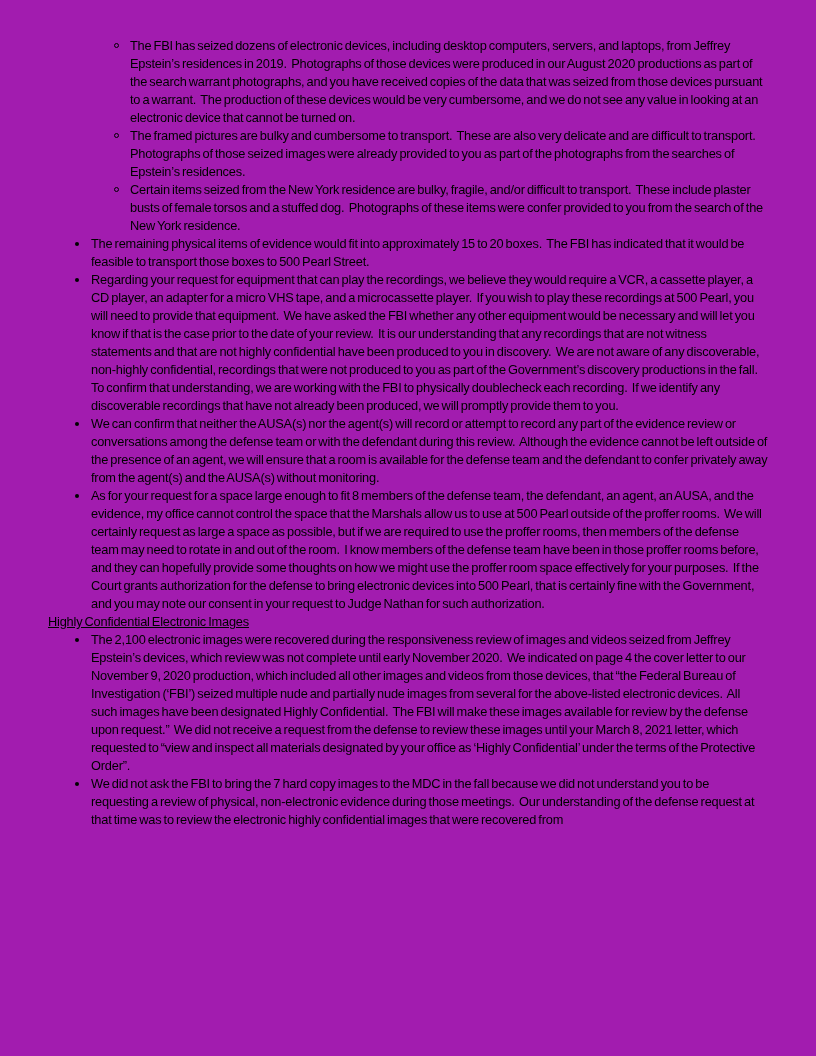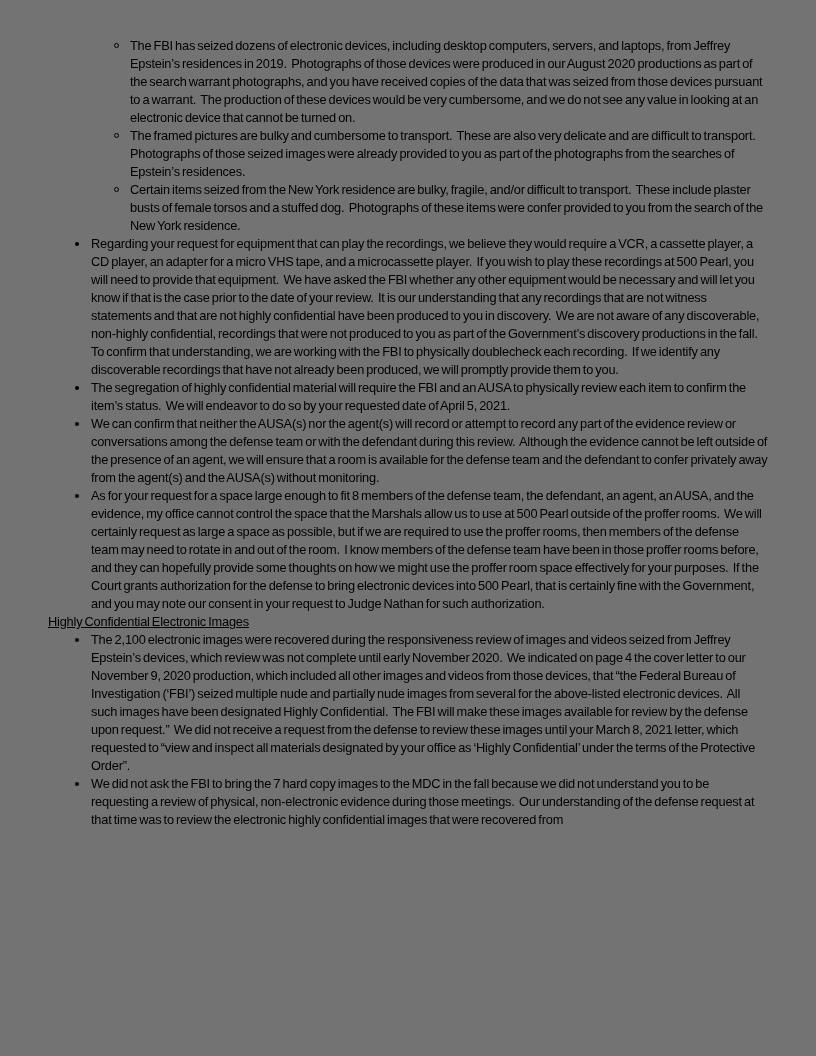--- a/index.html
+++ b/index.html
@@ -7,21 +7,21 @@
   body {
     width: 816px;
     height: 1056px;
     font-family: "Liberation Sans", sans-serif;
     color: #000000;
   }
   .page {
     position: relative;
     width: 816px;
     height: 1056px;
-    background: #737373;
+    background: #a21caf;
     padding: 37px 48px 0 48px;
     overflow: hidden;
   }
   .block {
     font-size: 12.8px;
     line-height: 18px;
     letter-spacing: -0.2px;
     word-spacing: -1.2px;
     white-space: pre-wrap;
     color: #000000;
@@ -63,27 +63,27 @@
         <div class="block txt">The FBI has seized dozens of electronic devices, including desktop computers, servers, and laptops, from Jeffrey Epstein’s residences in 2019.  Photographs of those devices were produced in our August 2020 productions as part of the search warrant photographs, and you have received copies of the data that was seized from those devices pursuant to a warrant.  The production of these devices would be very cumbersome, and we do not see any value in looking at an electronic device that cannot be turned on.</div>
       </div>
       <div class="li l2">
         <span class="marker circle"></span>
         <div class="block txt">The framed pictures are bulky and cumbersome to transport.  These are also very delicate and are difficult to transport.  Photographs of those seized images were already provided to you as part of the photographs from the searches of Epstein’s residences.</div>
       </div>
       <div class="li l2">
         <span class="marker circle"></span>
         <div class="block txt">Certain items seized from the New York residence are bulky, fragile, and/or difficult to transport.  These include plaster busts of female torsos and a stuffed dog.  Photographs of these items were confer provided to you from the search of the New York residence.</div>
       </div>
+      <div class="li l1">
+        <span class="marker disc"></span>
+        <div class="block txt">The remaining physical items of evidence would fit into approximately 15 to 20 boxes.  The FBI has indicated that it would be feasible to transport those boxes to 500 Pearl Street.</div>
+      </div>
       <div class="li l1 gap">
         <span class="marker disc"></span>
         <div class="block txt">Regarding your request for equipment that can play the recordings, we believe they would require a VCR, a cassette player, a CD player, an adapter for a micro VHS tape, and a microcassette player.  If you wish to play these recordings at 500 Pearl, you will need to provide that equipment.  We have asked the FBI whether any other equipment would be necessary and will let you know if that is the case prior to the date of your review.  It is our understanding that any recordings that are not witness statements and that are not highly confidential have been produced to you in discovery.  We are not aware of any discoverable, non-highly confidential, recordings that were not produced to you as part of the Government’s discovery productions in the fall.  To confirm that understanding, we are working with the FBI to physically doublecheck each recording.  If we identify any discoverable recordings that have not already been produced, we will promptly provide them to you.</div>
-      </div>
-      <div class="li l1 gap">
-        <span class="marker disc"></span>
-        <div class="block txt">The segregation of highly confidential material will require the FBI and an AUSA to physically review each item to confirm the item’s status.  We will endeavor to do so by your requested date of April 5, 2021.</div>
       </div>
       <div class="li l1 gap">
         <span class="marker disc"></span>
         <div class="block txt">We can confirm that neither the AUSA(s) nor the agent(s) will record or attempt to record any part of the evidence review or conversations among the defense team or with the defendant during this review.  Although the evidence cannot be left outside of the presence of an agent, we will ensure that a room is available for the defense team and the defendant to confer privately away from the agent(s) and the AUSA(s) without monitoring.</div>
       </div>
       <div class="li l1 gap">
         <span class="marker disc"></span>
         <div class="block txt">As for your request for a space large enough to fit 8 members of the defense team, the defendant, an agent, an AUSA, and the evidence, my office cannot control the space that the Marshals allow us to use at 500 Pearl outside of the proffer rooms.  We will certainly request as large a space as possible, but if we are required to use the proffer rooms, then members of the defense team may need to rotate in and out of the room.  I know members of the defense team have been in those proffer rooms before, and they can hopefully provide some thoughts on how we might use the proffer room space effectively for your purposes.  If the Court grants authorization for the defense to bring electronic devices into 500 Pearl, that is certainly fine with the Government, and you may note our consent in your request to Judge Nathan for such authorization.</div>
       </div>
       <div class="block heading gap"><span class="heading-text">Highly Confidential Electronic Images</span></div>

